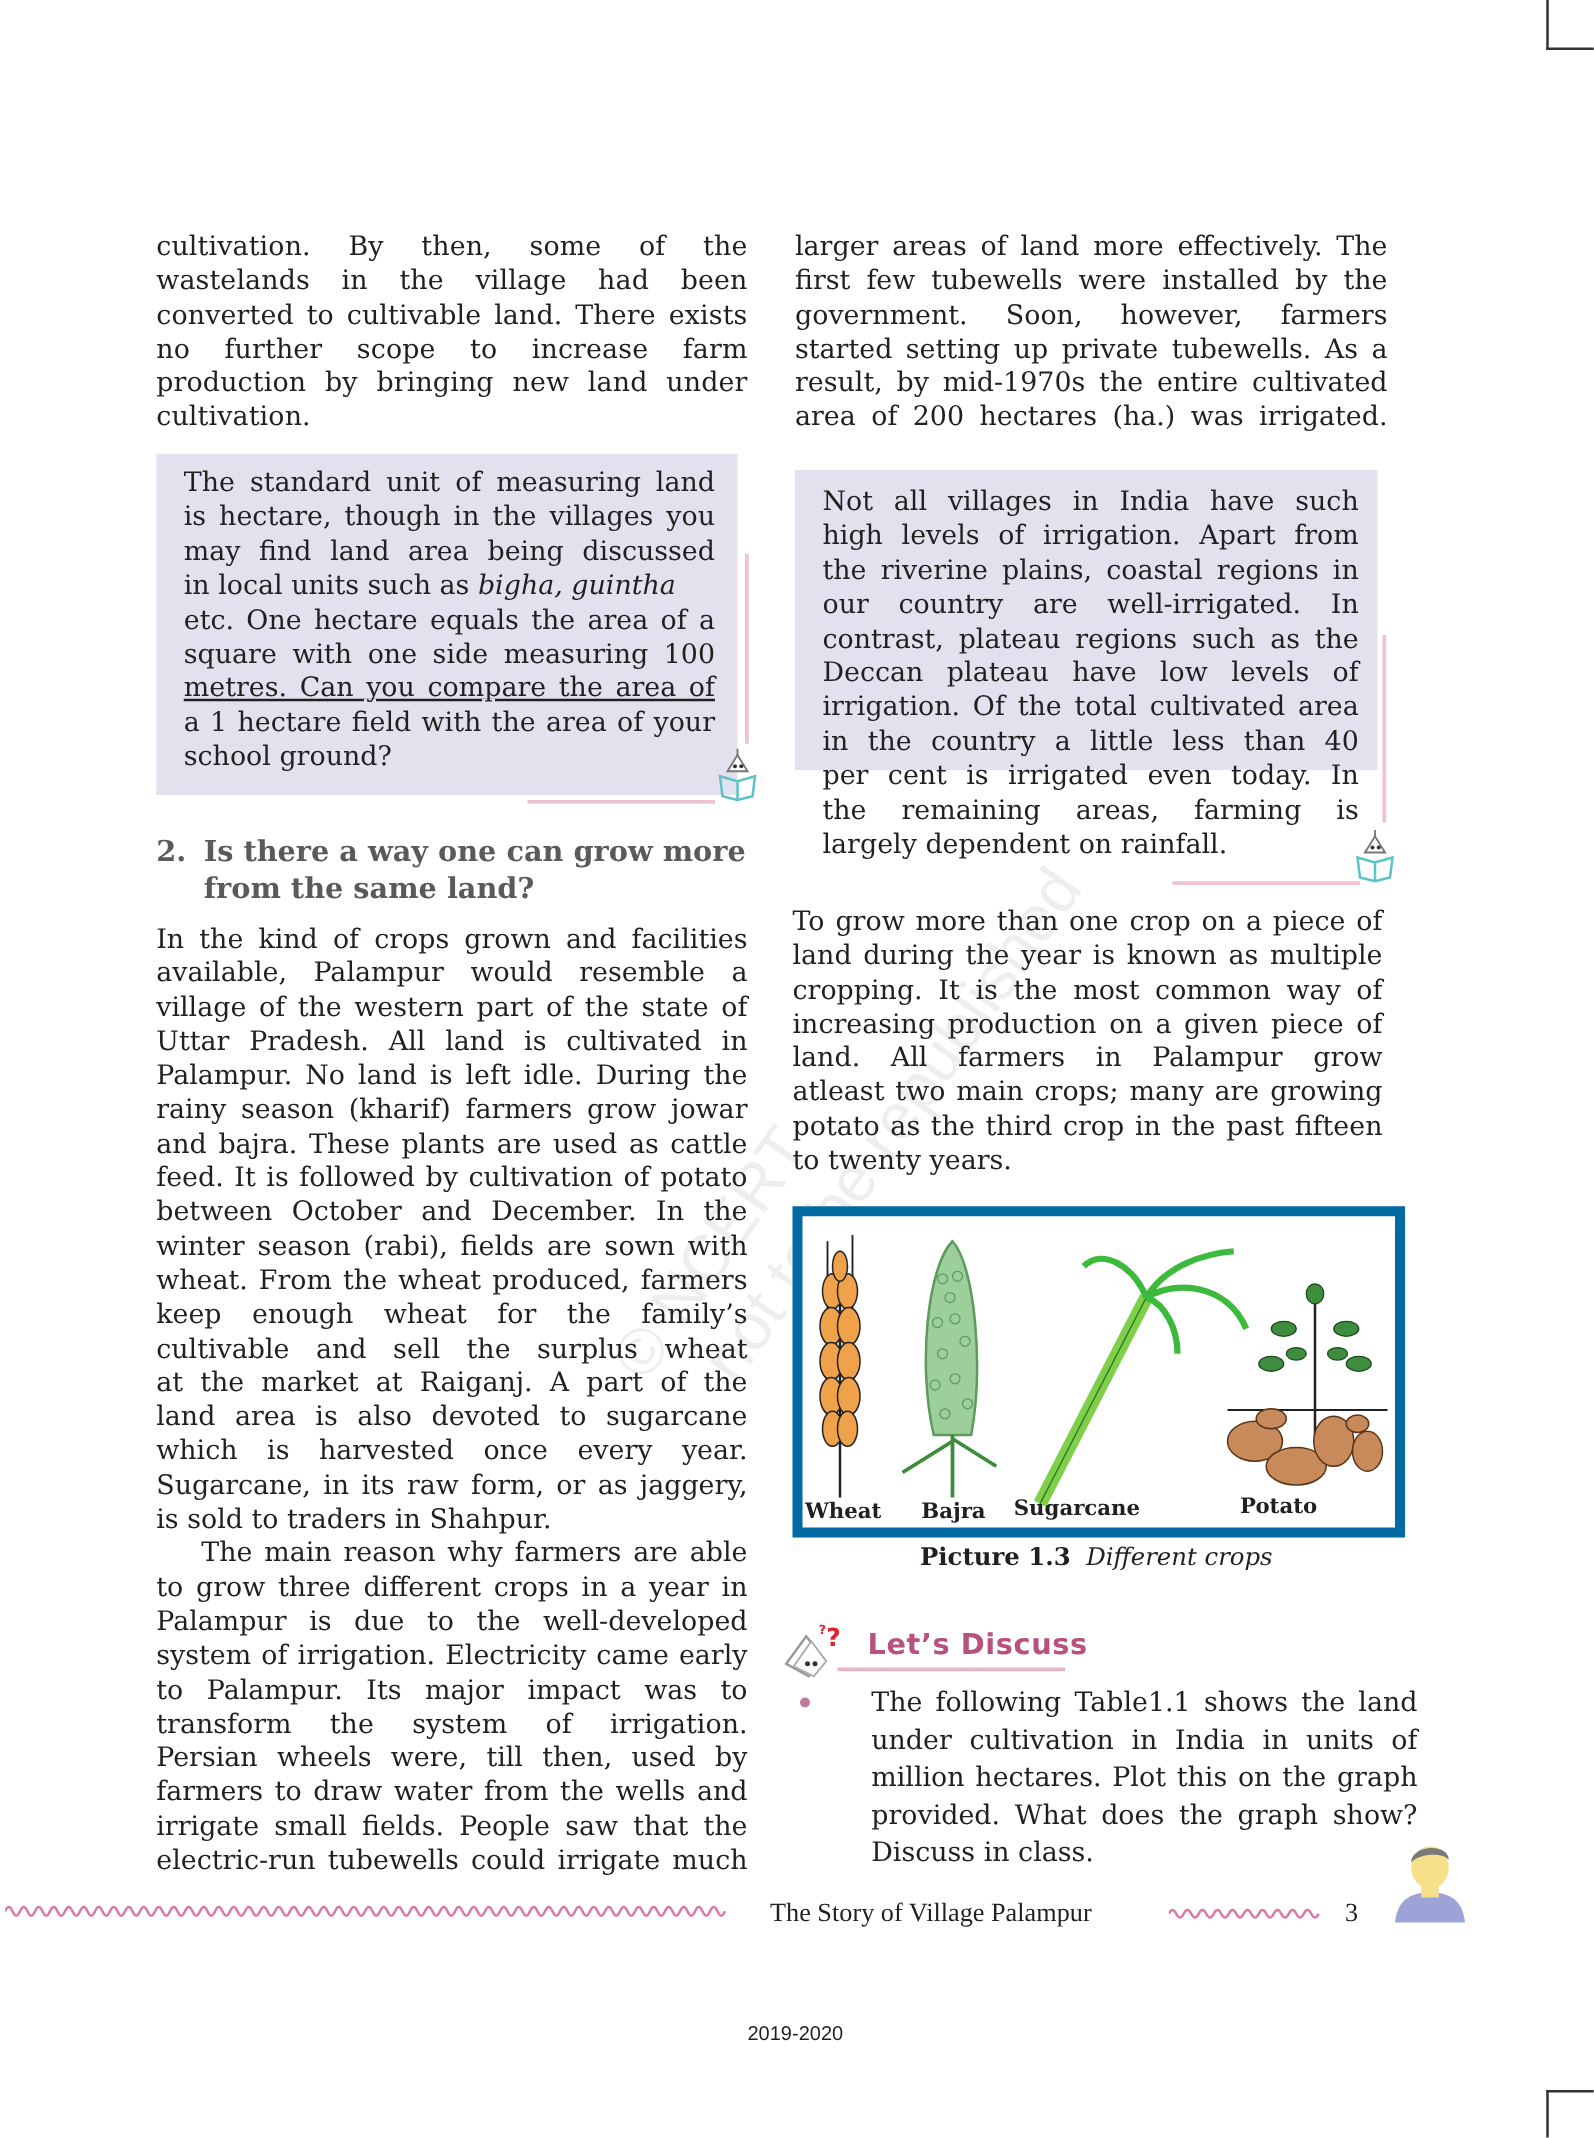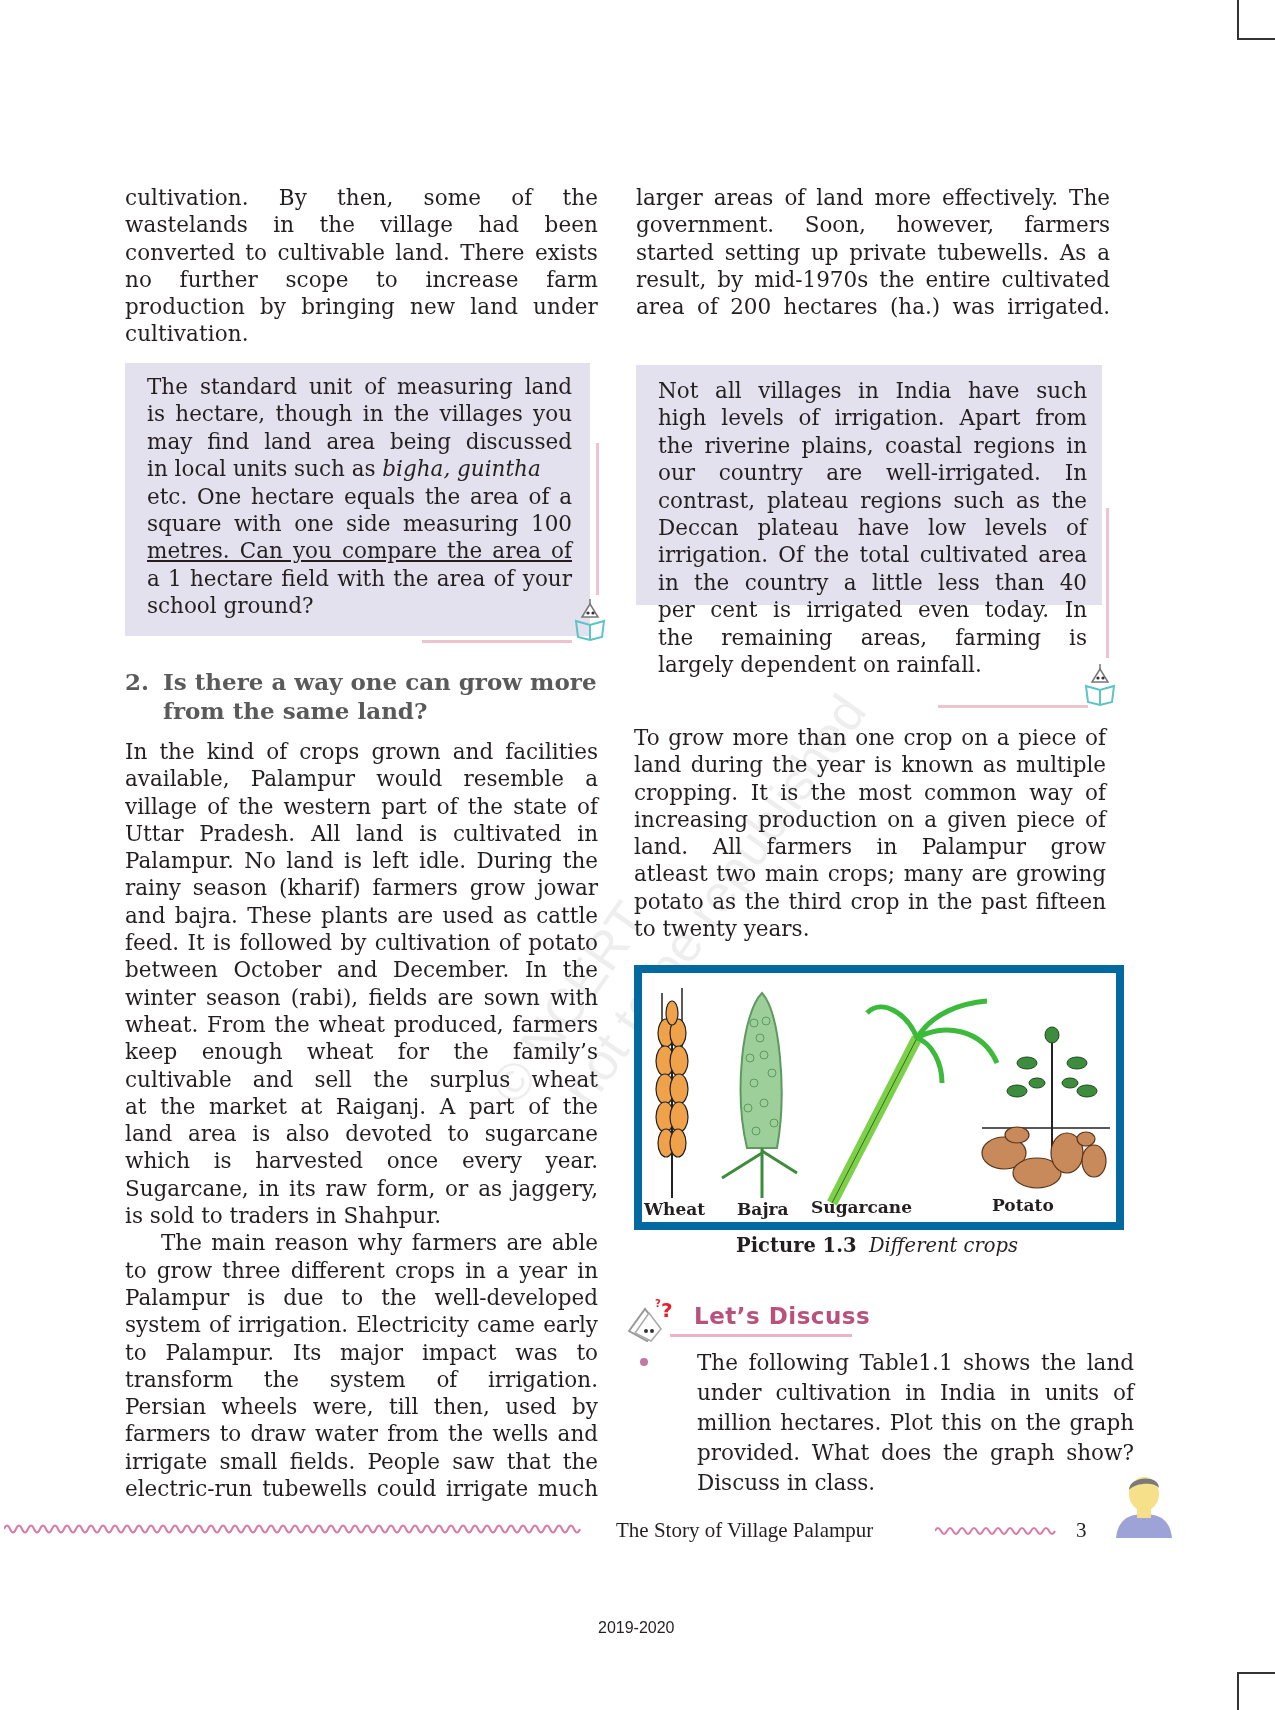--- a/index.html
+++ b/index.html
@@ -108,27 +108,28 @@
   <span class="line">to Palampur. Its major impact was to</span>
   <span class="line">transform the system of irrigation.</span>
   <span class="line">Persian wheels were, till then, used by</span>
   <span class="line">farmers to draw water from the wells and</span>
   <span class="line">irrigate small fields. People saw that the</span>
   <span class="line">electric-run tubewells could irrigate much</span>
 </div>
 
 <div class="col" style="left:636px; top:184px; width:474px;">
   <span class="line">larger areas of land more effectively. The</span>
+  <span class="line">first few tubewells were installed by the</span>
   <span class="line">government. Soon, however, farmers</span>
   <span class="line">started setting up private tubewells. As a</span>
   <span class="line">result, by mid-1970s the entire cultivated</span>
   <span class="line">area of 200 hectares (ha.) was irrigated.</span>
 </div>
 
-<div class="box" style="left:636px; top:365px; width:466px; height:240px;">
+<div class="box" style="left:636px; top:376px; width:466px; height:240px;">
   <div class="txt" style="left:22px; top:12px; width:429px;">
     <span style="display:block; text-align:justify; text-align-last:justify; white-space:nowrap;">Not all villages in India have such</span>
     <span style="display:block; text-align:justify; text-align-last:justify; white-space:nowrap;">high levels of irrigation.  Apart from</span>
     <span style="display:block; text-align:justify; text-align-last:justify; white-space:nowrap;">the riverine plains, coastal regions in</span>
     <span style="display:block; text-align:justify; text-align-last:justify; white-space:nowrap;">our country are well-irrigated.  In</span>
     <span style="display:block; text-align:justify; text-align-last:justify; white-space:nowrap;">contrast, plateau regions such as the</span>
     <span style="display:block; text-align:justify; text-align-last:justify; white-space:nowrap;">Deccan plateau have low levels of</span>
     <span style="display:block; text-align:justify; text-align-last:justify; white-space:nowrap;">irrigation.  Of the total cultivated area</span>
     <span style="display:block; text-align:justify; text-align-last:justify; white-space:nowrap;">in the country a little less than 40</span>
     <span style="display:block; text-align:justify; text-align-last:justify; white-space:nowrap;">per cent is irrigated even today.  In</span>

